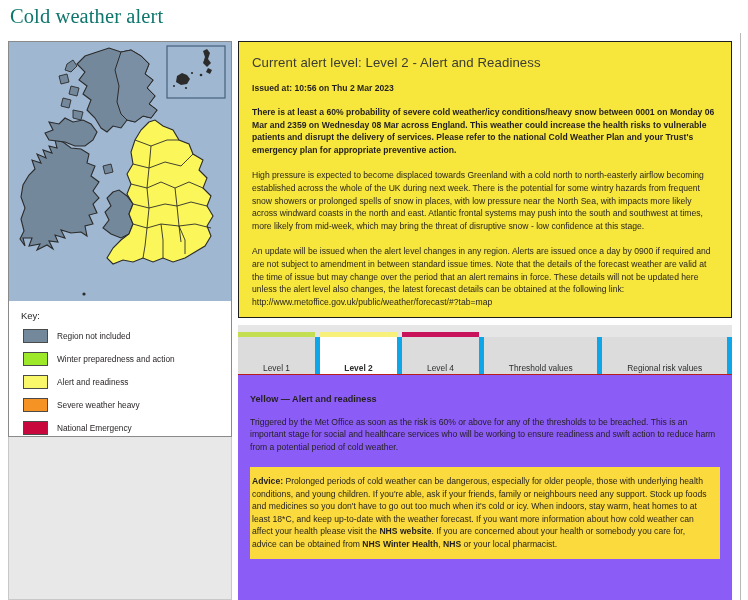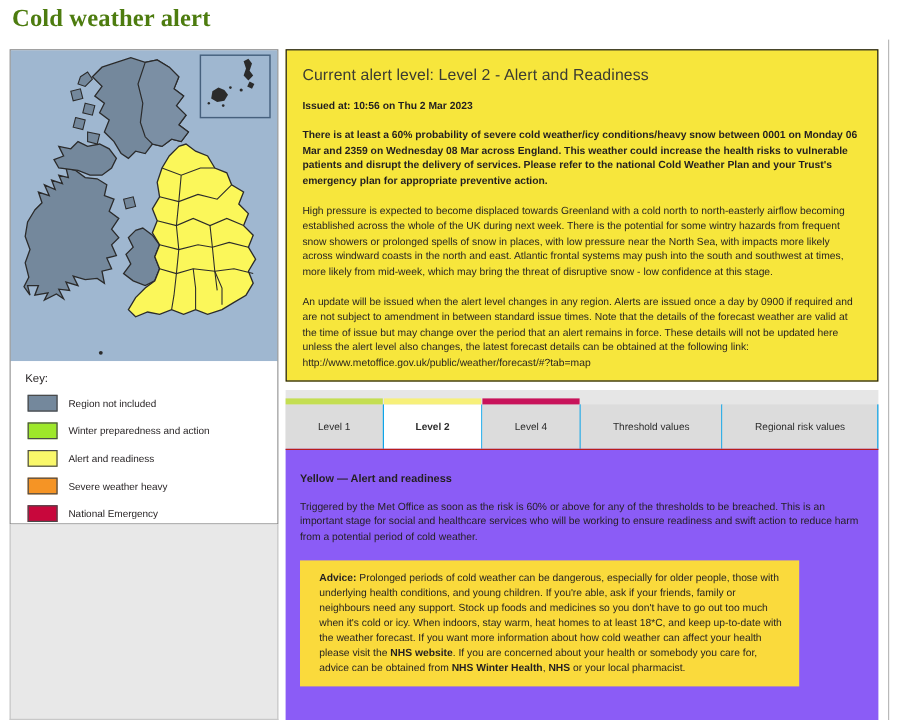--- a/index.html
+++ b/index.html
@@ -12,22 +12,22 @@
   }
   body {
     font-family: "Liberation Sans", sans-serif;
     color: #231f20;
   }
 
   
   #page-title {
     font-family: "Liberation Serif", serif;
     font-size: 20.5px;
-    font-weight: bold;
-    color: #4d7c0f;
+    font-weight: normal;
+    color: #0f766e;
     margin: 0;
     padding: 5px 0 0 10px;
     letter-spacing: 0.1px;
   }
 
   
   #app-frame {
     position: absolute;
     left: 0;
     top: 33px;
@@ -176,24 +176,24 @@
     position: absolute;
     left: 0;
     top: 12px;
     width: 494px;
     height: 37px;
     display: flex;
   }
   .tab {
     position: relative;
     background: #dcdcdc;
-    border-right: 1px solid #0ea5e9;
+    border-right: 5px solid #0ea5e9;
     box-sizing: border-box;
     display: flex;
-    align-items: center;
+    align-items: flex-end;
     justify-content: center;
     text-align: center;
     font-size: 8.4px;
     color: #2c2c2c;
     line-height: 11px;
     cursor: pointer;
   }
   .tab.level { flex: 0 0 82px; }
   .tab.wide  { flex: 1 1 auto; }
   .tab.active {
@@ -229,23 +229,23 @@
   }
   #detail-body {
     font-size: 8.6px;
     line-height: 12.4px;
     color: #231f20;
     margin-top: 12px;
   }
   #advice-box {
     margin-top: 14px;
     background: #fada3c;
-    padding: 8px 10px 9px 16px;
-    box-sizing: border-box;
-    width: 416px;
+    padding: 8px 10px 9px 2px;
+    box-sizing: border-box;
+    width: 470px;
   }
   #advice-text {
     font-size: 8.6px;
     line-height: 12.5px;
     color: #231f20;
   }
   #advice-more {
     font-size: 8.6px;
     font-weight: bold;
     color: #231f20;

